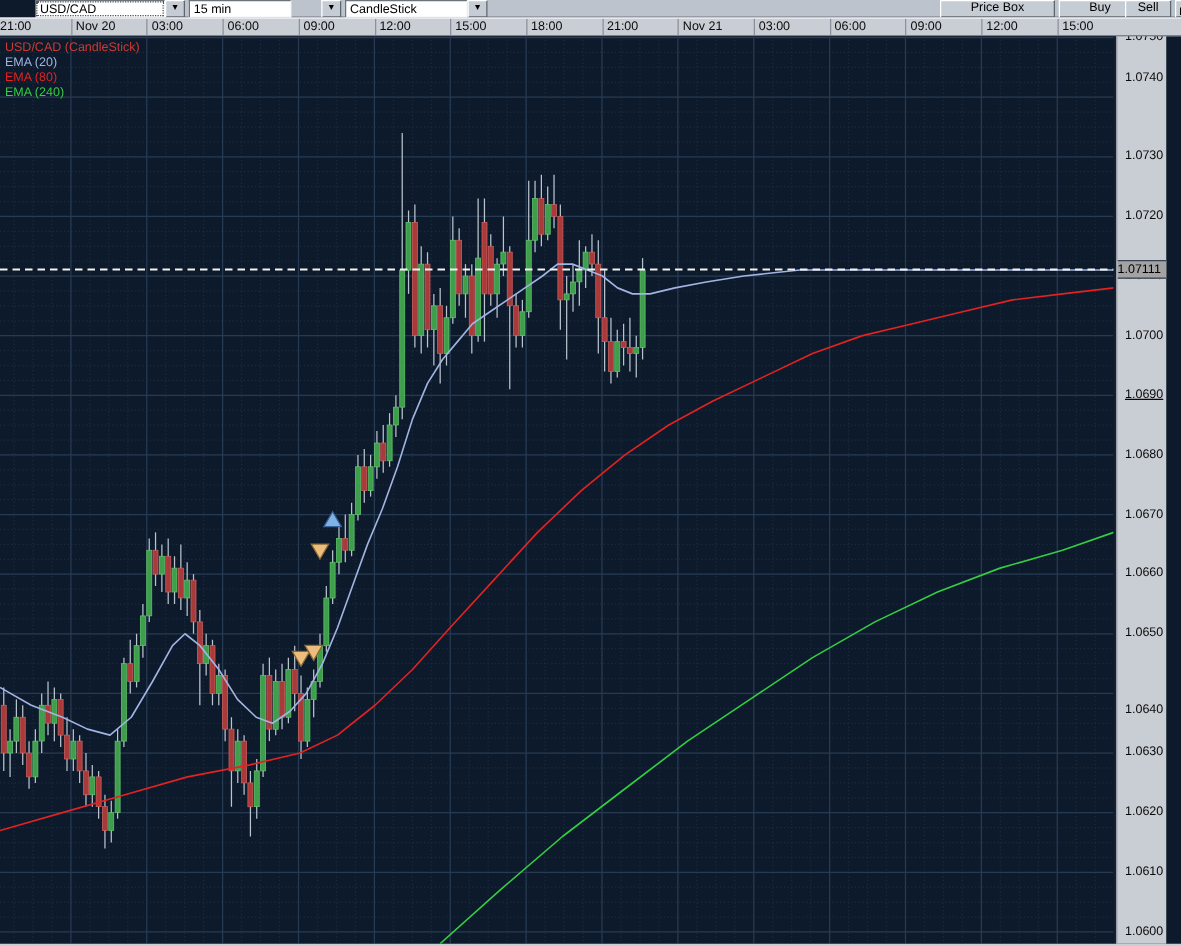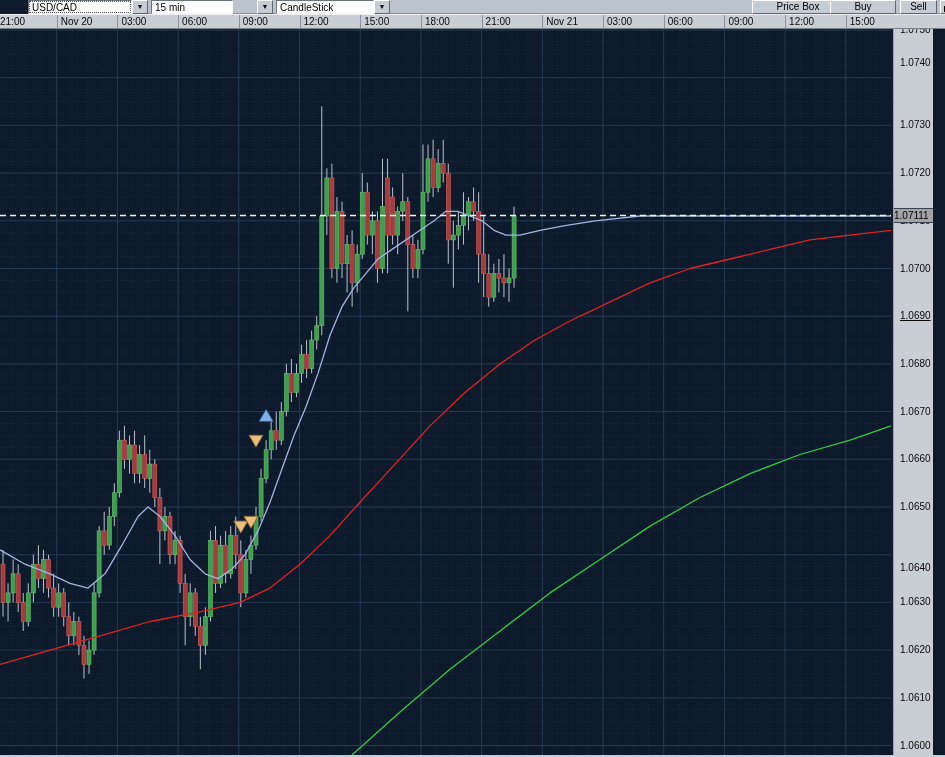--- a/index.html
+++ b/index.html
@@ -64,21 +64,21 @@
     <div class="combo" style="left:123px;width:122px;">
       <div class="combo-field" style="width:82px;">15 min</div>
       <div class="combo-arrow" style="left:106px;">▼</div>
     </div>
     <div class="combo" style="left:248px;width:114px;">
       <div class="combo-field" style="width:98px;">CandleStick</div>
       <div class="combo-arrow" style="left:98px;">▼</div>
     </div>
 
     <div class="tb-btn" style="left:724px;width:92px;">Price Box</div>
-    <div class="tb-btn" style="left:802px;width:66px;">Buy</div>
+    <div class="tb-btn" style="left:819px;width:66px;">Buy</div>
     <div class="tb-btn" style="left:872px;width:37px;">Sell</div>
 
     <div class="tb-icon" style="left:912px;width:17px;">
       <svg width="11" height="11" viewBox="0 0 11 11">
         <line x1="1.5" y1="4" x2="1.5" y2="10" stroke="#000" stroke-width="1"></line>
         <line x1="4" y1="1" x2="4" y2="10" stroke="#000" stroke-width="1"></line>
         <line x1="6.5" y1="4" x2="6.5" y2="10" stroke="#000" stroke-width="1"></line>
         <line x1="9" y1="1" x2="9" y2="10" stroke="#000" stroke-width="1"></line>
       </svg>
     </div>
@@ -480,20 +480,26 @@
         <rect x="512.1" y="187.0" width="4" height="62.0" fill="#3f9e4b" stroke="#63c46f" stroke-width="0.6"></rect>
         <polyline points="0,520.9 25,535.2 50,544.8 70,554.3 88,559.1 105,544.8 122,516.2 138,487.5 148,478.0 160,487.5 175,506.6 190,530.5 205,544.8 218,549.6 232,540.0 245,525.7 258,501.9 270,473.2 282,439.8 294,406.5 306,377.8 318,344.4 330,306.3 342,277.7 354,258.6 366,244.3 378,230.0 392,220.4 406,210.9 420,201.3 434,191.8 446,182.3 458,182.3 470,187.0 482,191.8 494,201.3 506,206.1 520,206.1 540,201.3 565,196.6 595,191.8 640,187.0 720,187.0 891,187.0" fill="none" stroke="#a2b4e2" stroke-width="1.3" stroke-linejoin="round"></polyline>
         <polyline points="0,635.4 50,621.1 100,606.8 150,592.5 200,582.9 240,573.4 270,559.1 300,535.2 330,506.6 360,473.2 395,435.1 430,396.9 465,363.5 500,334.9 535,311.0 570,292.0 610,272.9 650,253.8 690,239.5 730,230.0 770,220.4 810,210.9 850,206.1 891,201.3" fill="none" stroke="#e32222" stroke-width="1.3" stroke-linejoin="round"></polyline>
         <polyline points="352,726.0 400,683.1 450,640.2 500,602.0 550,563.9 600,530.5 650,497.1 700,468.5 750,444.6 800,425.5 850,411.2 891,396.9" fill="none" stroke="#35cc44" stroke-width="1.3" stroke-linejoin="round"></polyline>
         <line x1="0" y1="186.6" x2="891" y2="186.6" stroke="#f2f2f2" stroke-width="1.5" stroke-dasharray="6,4"></line>
         <path d="M 233.82 492.0800000000016 L 247.82 492.0800000000016 L 240.82 504.0800000000016 Z" fill="#edbd7d" stroke="#8a6a35" stroke-width="1"></path>
         <path d="M 243.93999999999997 487.31000000000205 L 257.93999999999994 487.31000000000205 L 250.93999999999997 499.31000000000205 Z" fill="#edbd7d" stroke="#8a6a35" stroke-width="1"></path>
         <path d="M 248.99999999999997 406.21999999999986 L 263 406.21999999999986 L 255.99999999999997 418.21999999999986 Z" fill="#edbd7d" stroke="#8a6a35" stroke-width="1"></path>
         <path d="M 259.12 392.37000000000234 L 273.12 392.37000000000234 L 266.12 380.37000000000234 Z" fill="#7fb2e5" stroke="#38639a" stroke-width="1"></path>
       </svg>
+    <div class="legend" id="legend">
+        <div style="color: rgb(204, 59, 51);">USD/CAD (CandleStick)</div>
+        <div style="color: rgb(162, 180, 226);">EMA (20)</div>
+        <div style="color: rgb(227, 34, 34);">EMA (80)</div>
+        <div style="color: rgb(53, 204, 68);">EMA (240)</div>
+      </div>
   </div>
   <div class="vsep"></div>
 
   <div class="pricepanel" id="pricepanel">
       <div class="plabel" style="top: -5px;">1.0750</div>
       <div class="plabel" style="top: 28px;">1.0740</div>
       <div class="plabel" style="top: 90.4px;">1.0730</div>
       <div class="plabel" style="top: 138.1px;">1.0720</div>
       <div class="plabel" style="top: 185.8px;">1.0710</div>
       <div class="plabel" style="top: 233.5px;">1.0700</div>

